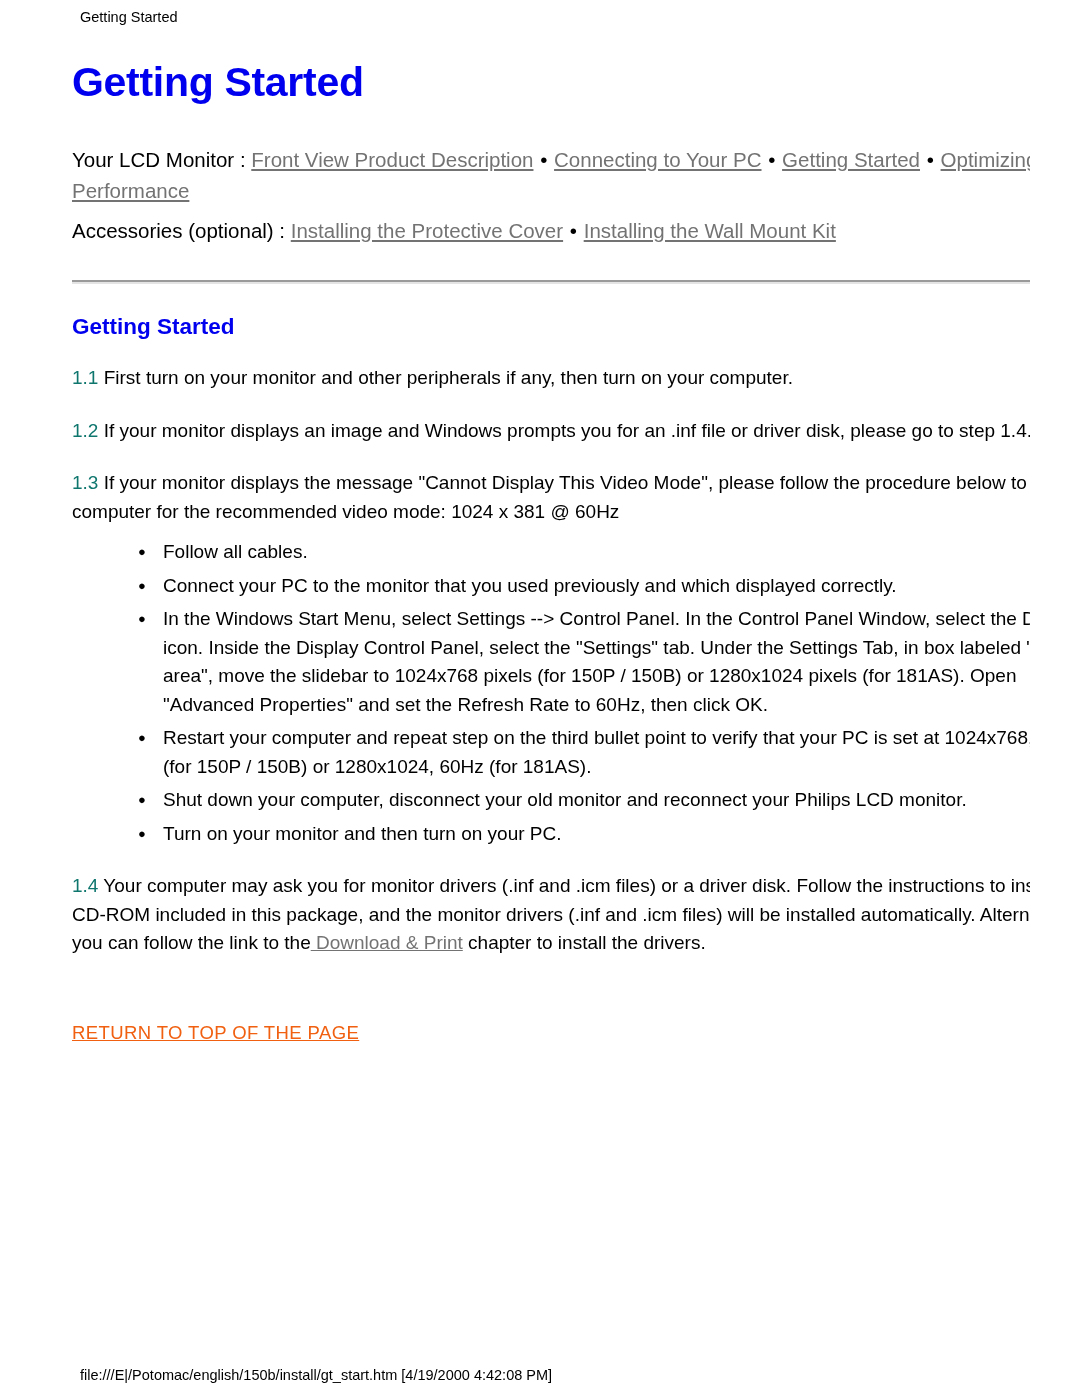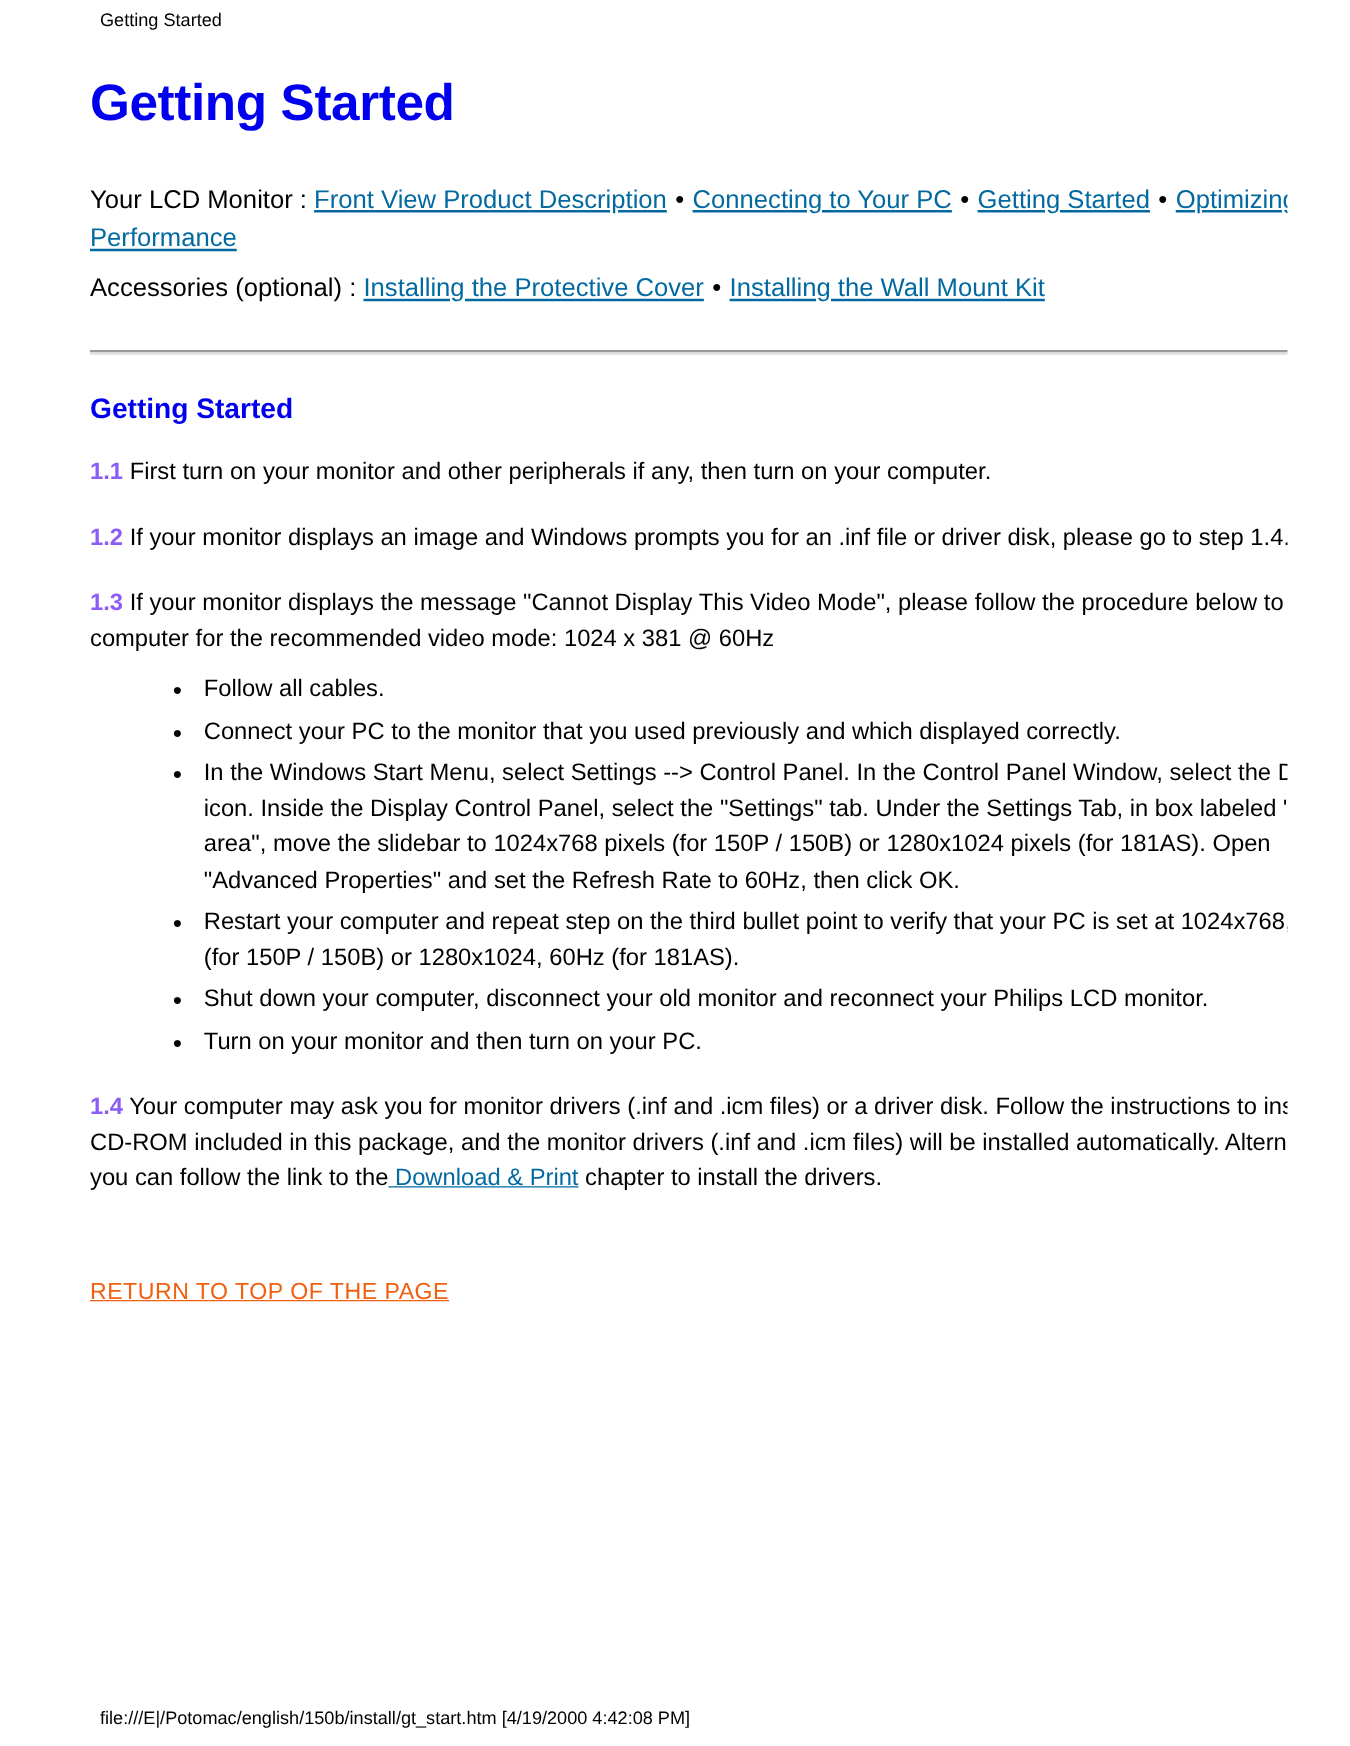--- a/index.html
+++ b/index.html
@@ -56,21 +56,21 @@
   }
   .navline.first { margin-top: 38px; }
   .navline.second { margin-top: 9px; }
   .navline .nav-label {
     font-weight: normal;
     color: #000000;
   }
   .navline .colon { color: #000000; }
   .navline a,
   a.doclink {
-    color: #0369a1;
+    color: #737373;
   }
   .navline .sep {
     color: #000000;
     text-decoration: none;
     padding: 0 1px;
   }
 
   hr.divider {
     border: 0;
     border-top: 2px solid #9a9a9a;
@@ -88,22 +88,22 @@
     color: #0000EE;
   }
 
   p.step {
     margin: 24px 0 0 0;
     font-size: 19px;
     line-height: 28.5px;
     color: #000000;
   }
   p.step .num {
-    color: #8b5cf6;
-    font-weight: bold;
+    color: #0f766e;
+    font-weight: normal;
   }
   p.step b { font-weight: normal; }
 
   ul.bullets {
     margin: 12px 0 0 0;
     padding: 0;
     list-style: none;
   }
   ul.bullets li {
     position: relative;

